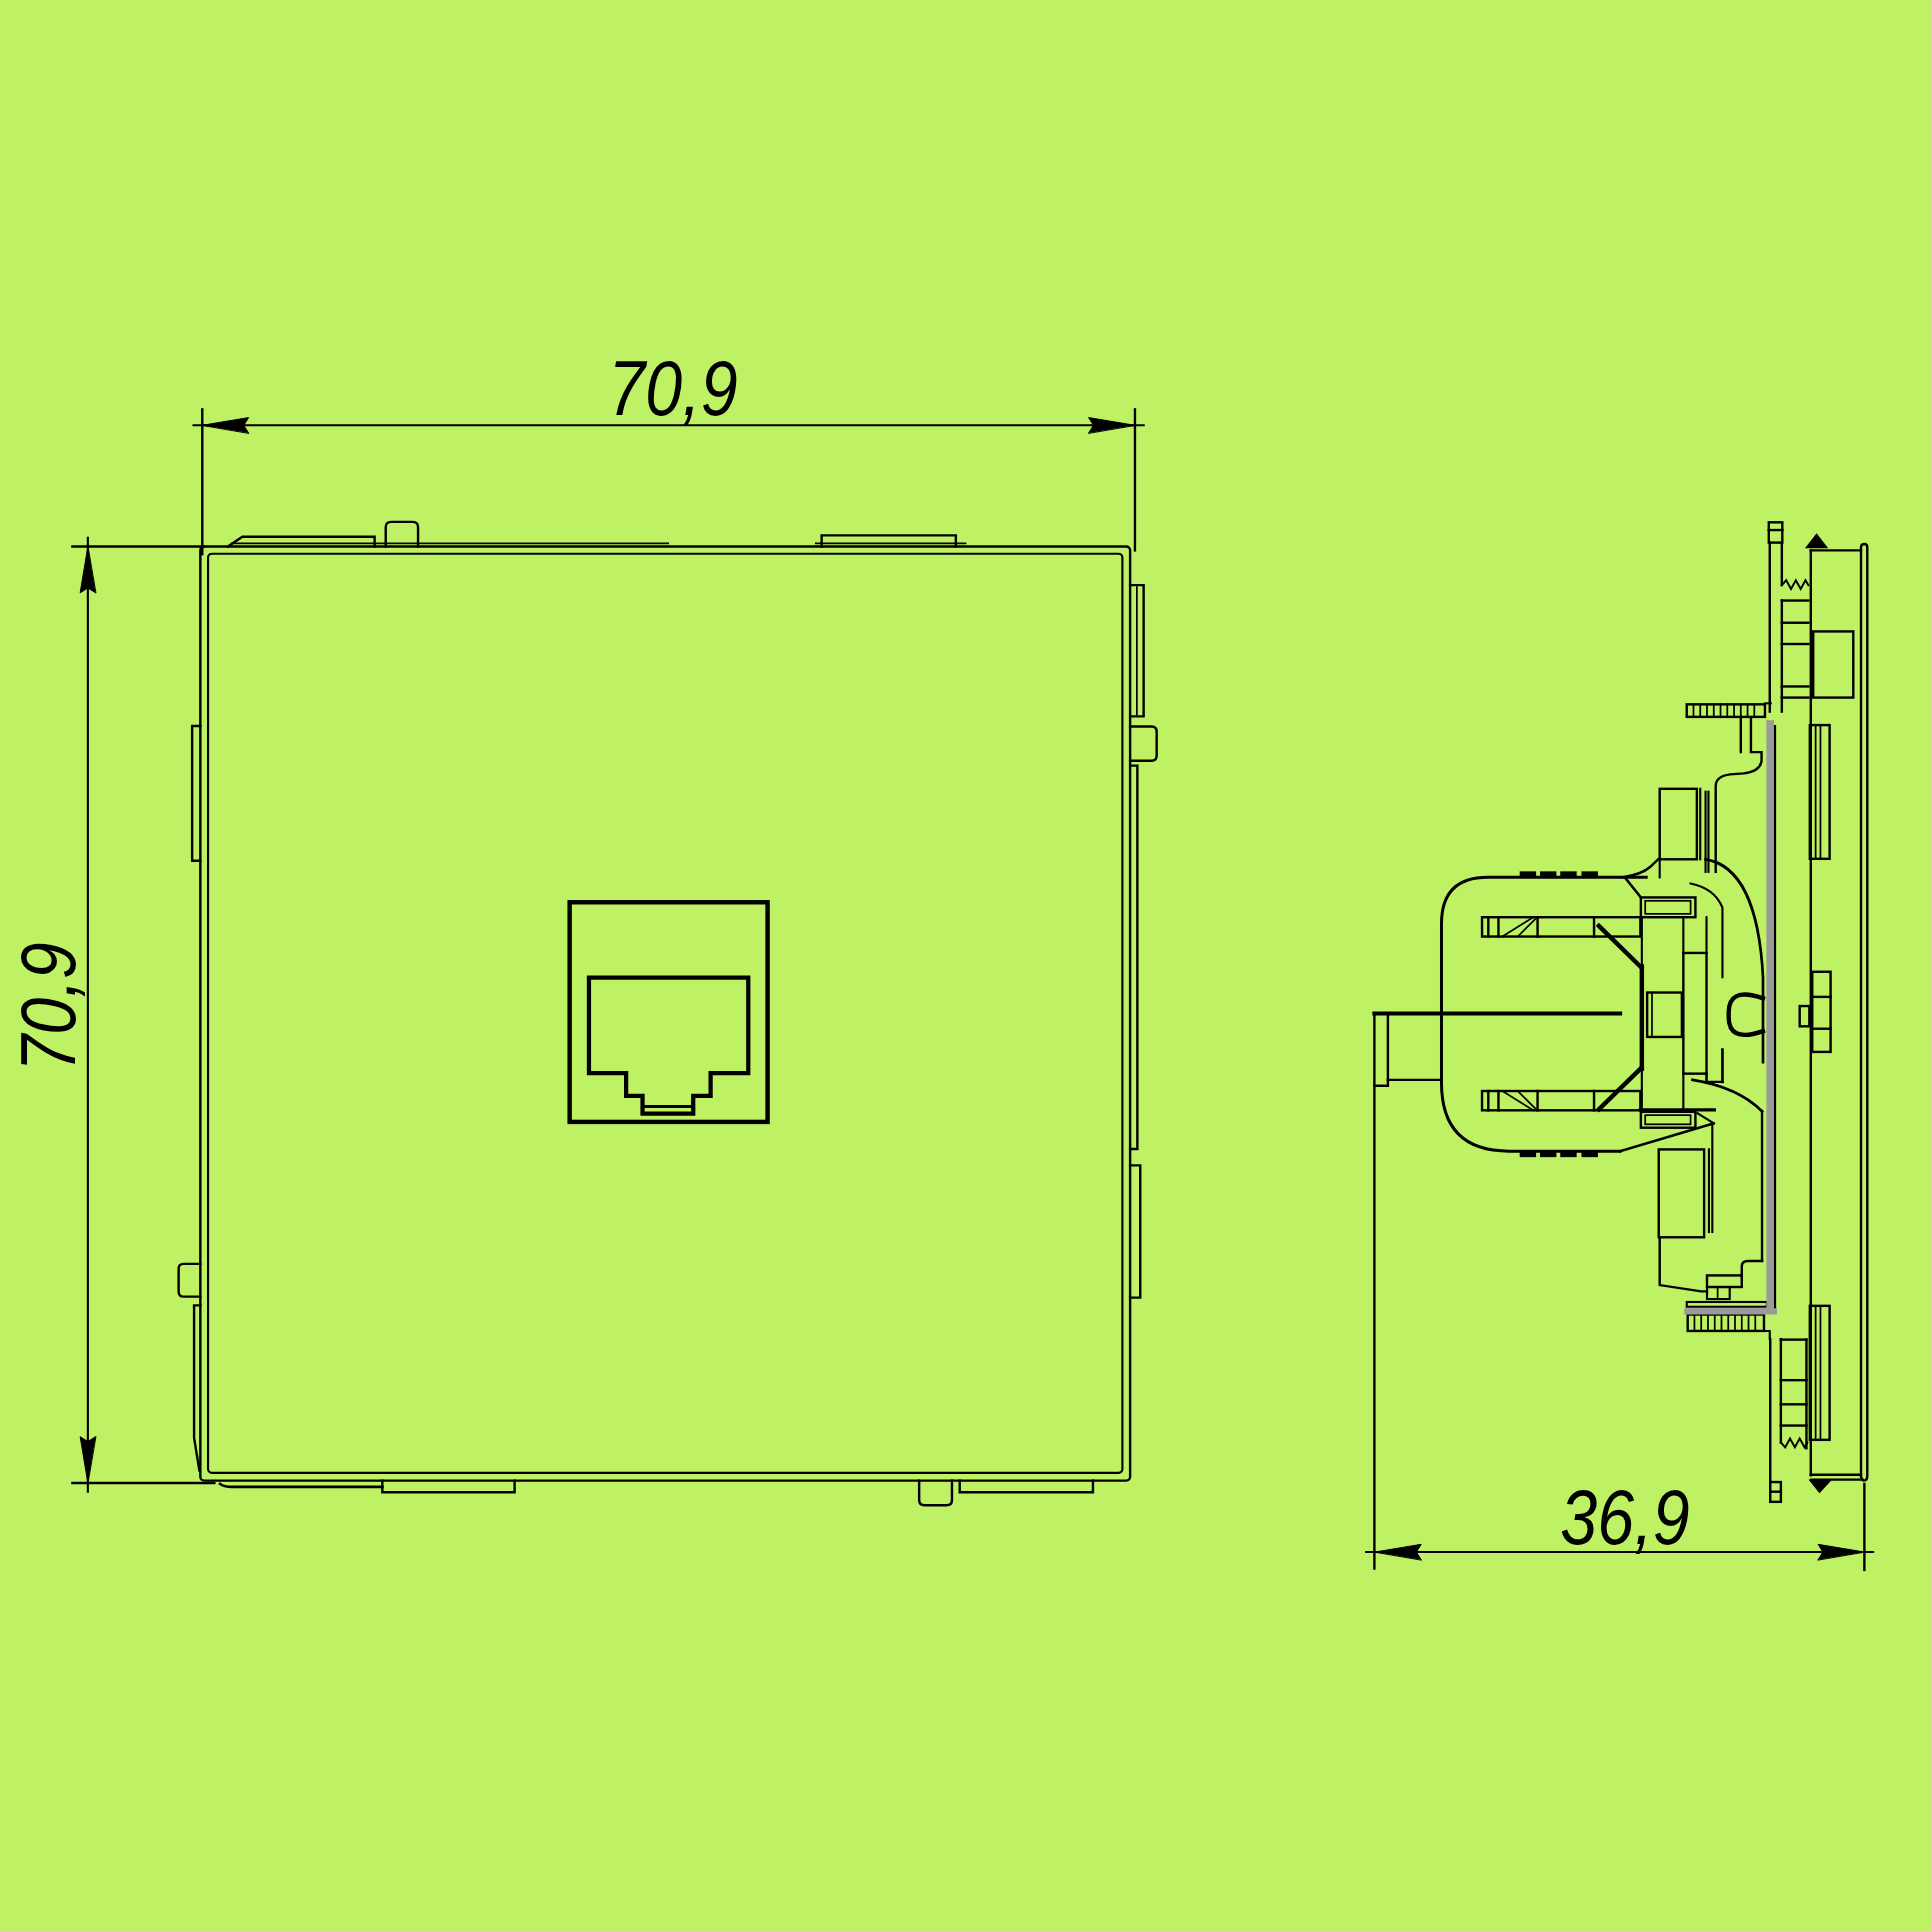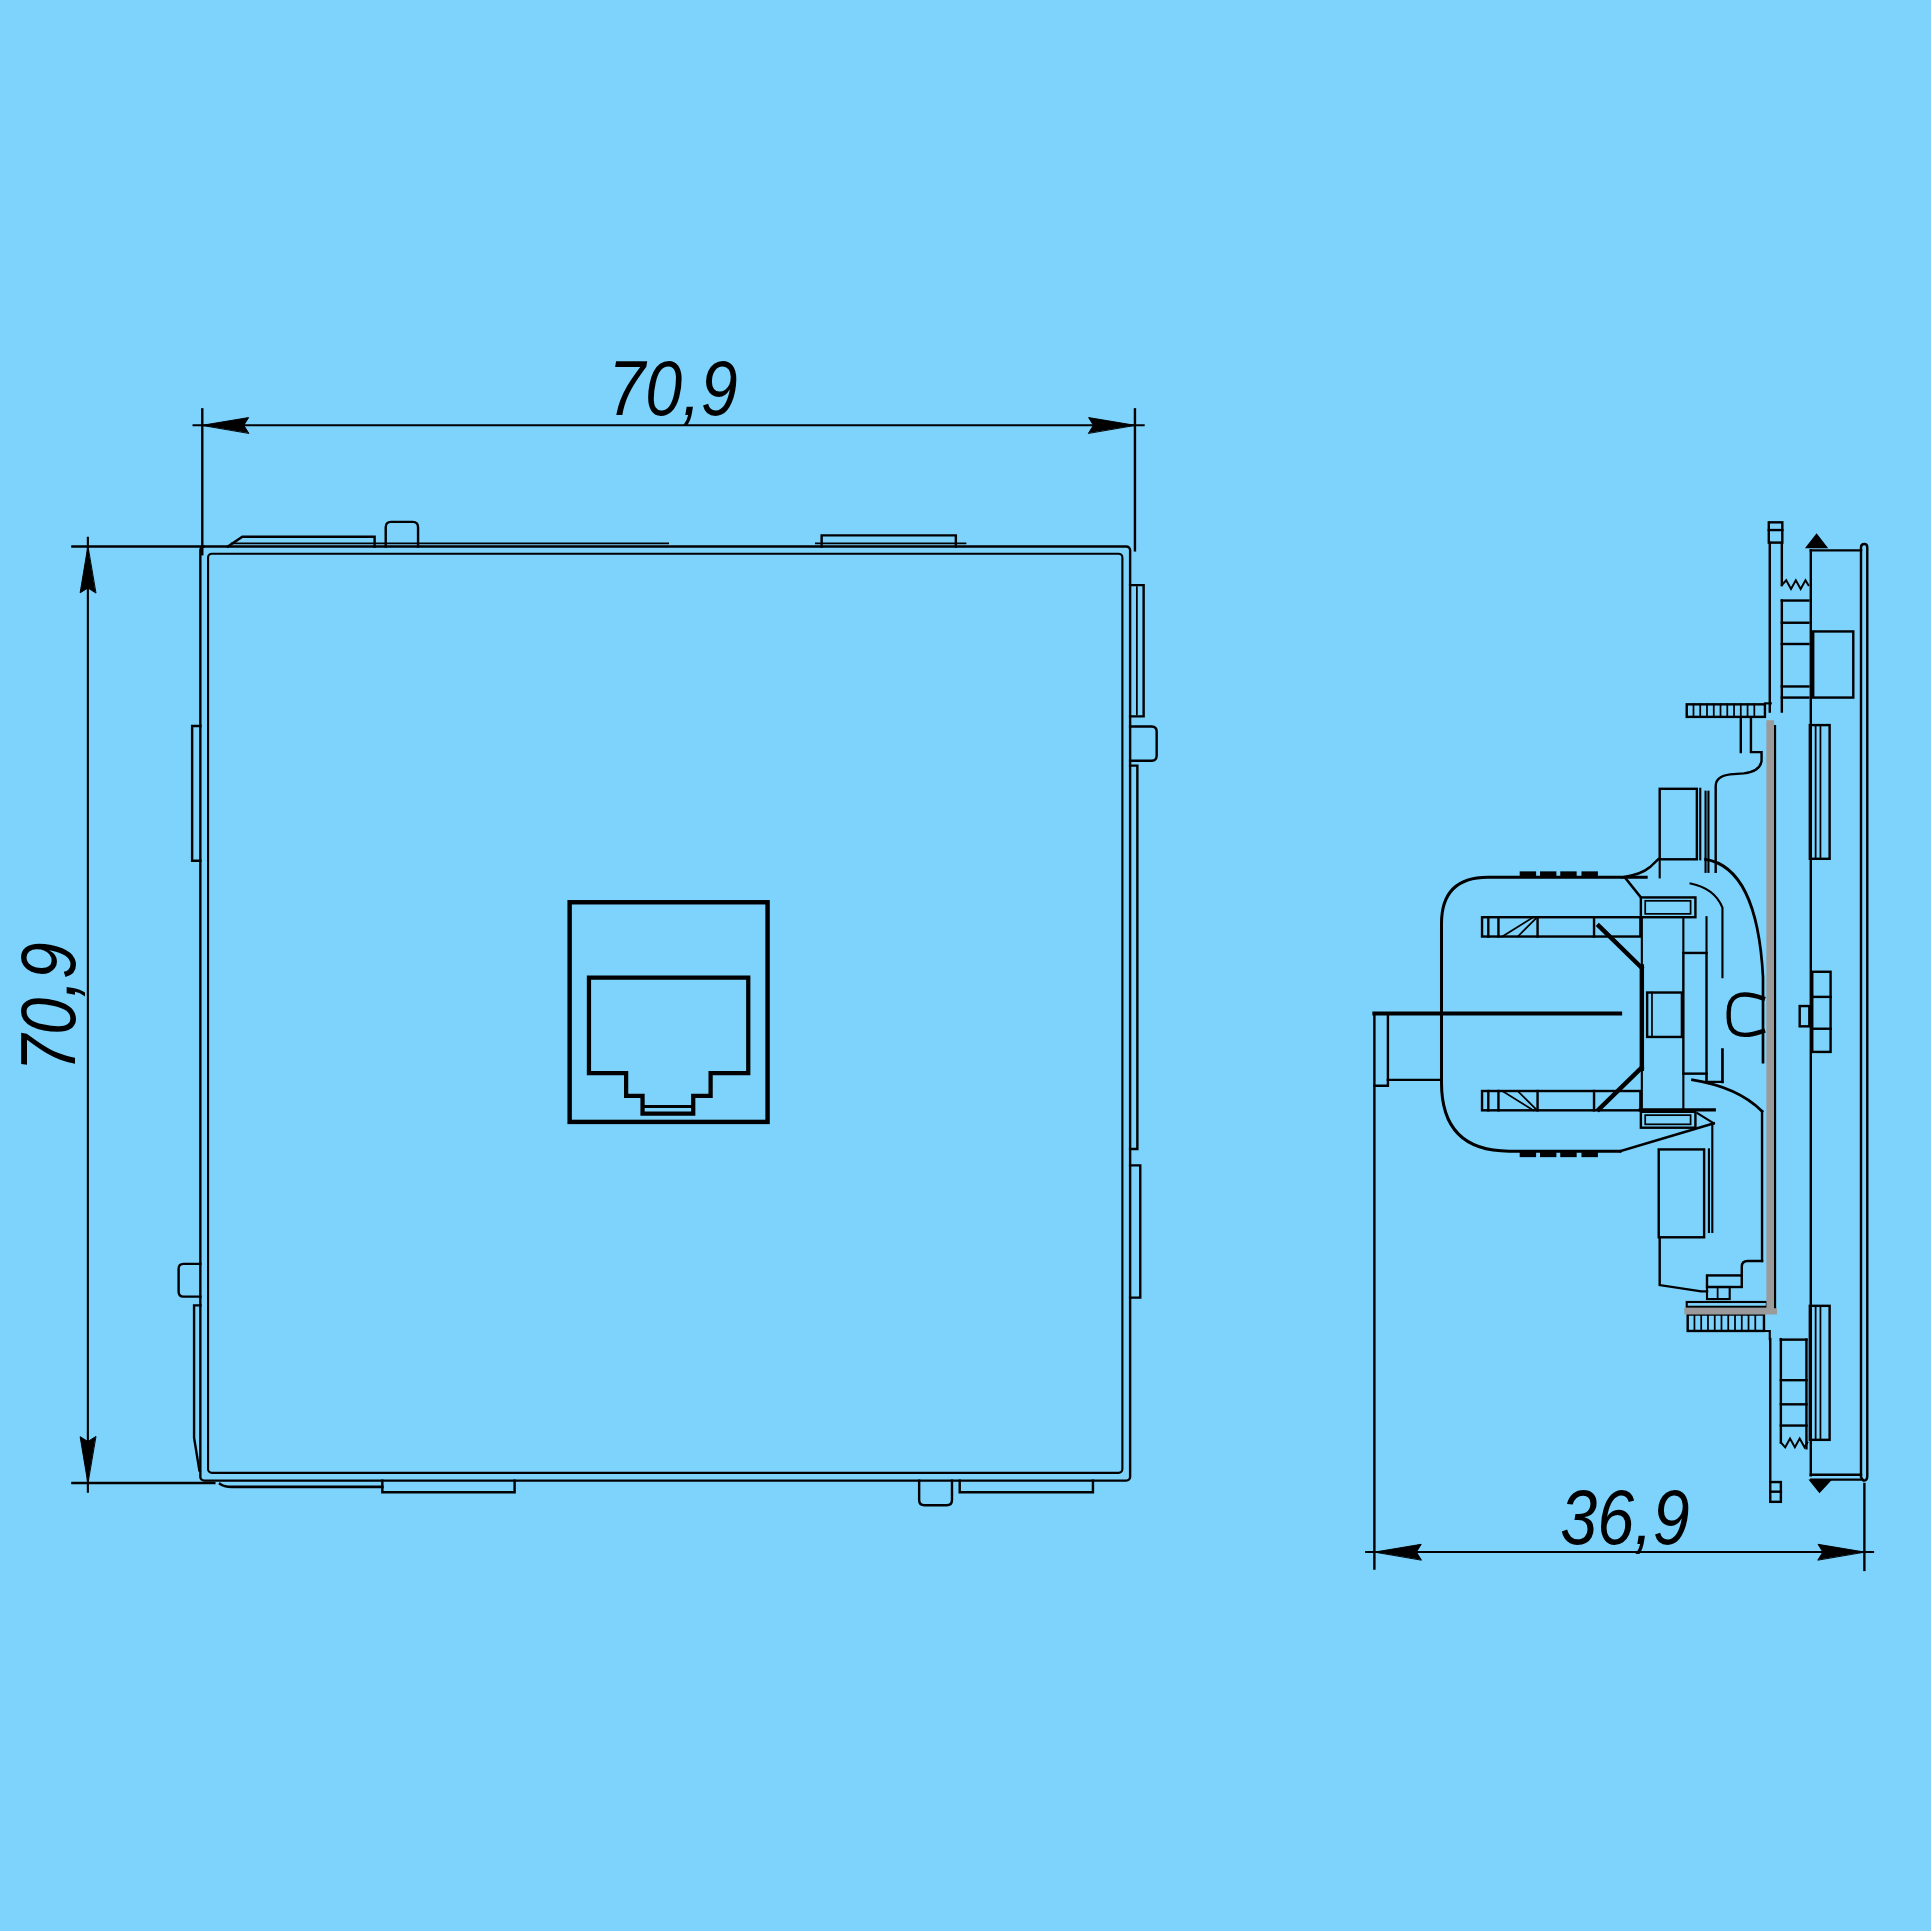--- a/index.html
+++ b/index.html
@@ -1,16 +1,16 @@
 <!DOCTYPE html>
 <html><head>
 <meta charset="utf-8">
 <style>
   html,body{margin:0;padding:0;background:#fff;}
-  .page{position:relative;width:1931px;height:1931px;background:#7dd3fc;overflow:hidden;}
+  .page{position:relative;width:1931px;height:1931px;background:#bef264;overflow:hidden;}
   svg{position:absolute;left:0;top:0;}
   .dimtext{font-family:"Liberation Sans",sans-serif;font-style:italic;font-size:80px;fill:#000;}
 </style>
 </head>
 <body>
 <div class="page">
 <svg width="1931" height="1931" viewBox="0 0 2000 2000" fill="none" stroke="#000" stroke-width="2.5" stroke-linecap="square" stroke-linejoin="miter">
 
 <line x1="209.5" y1="424" x2="209.5" y2="574"></line>
 

